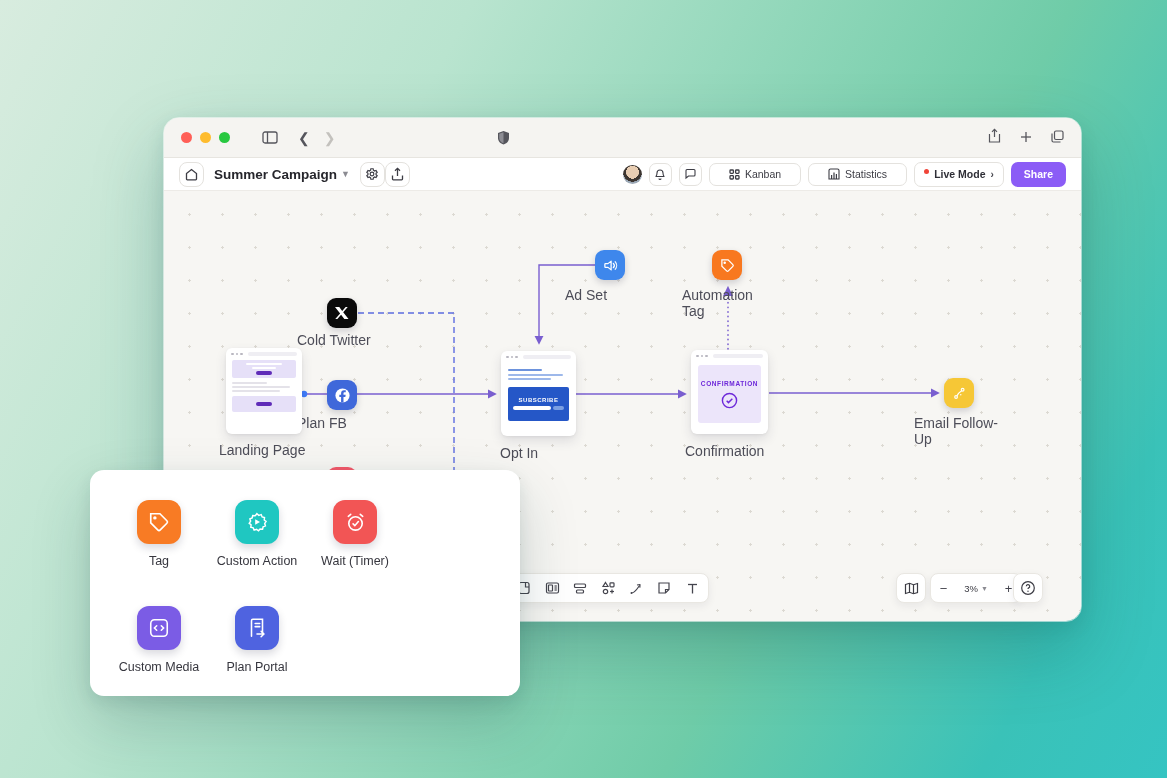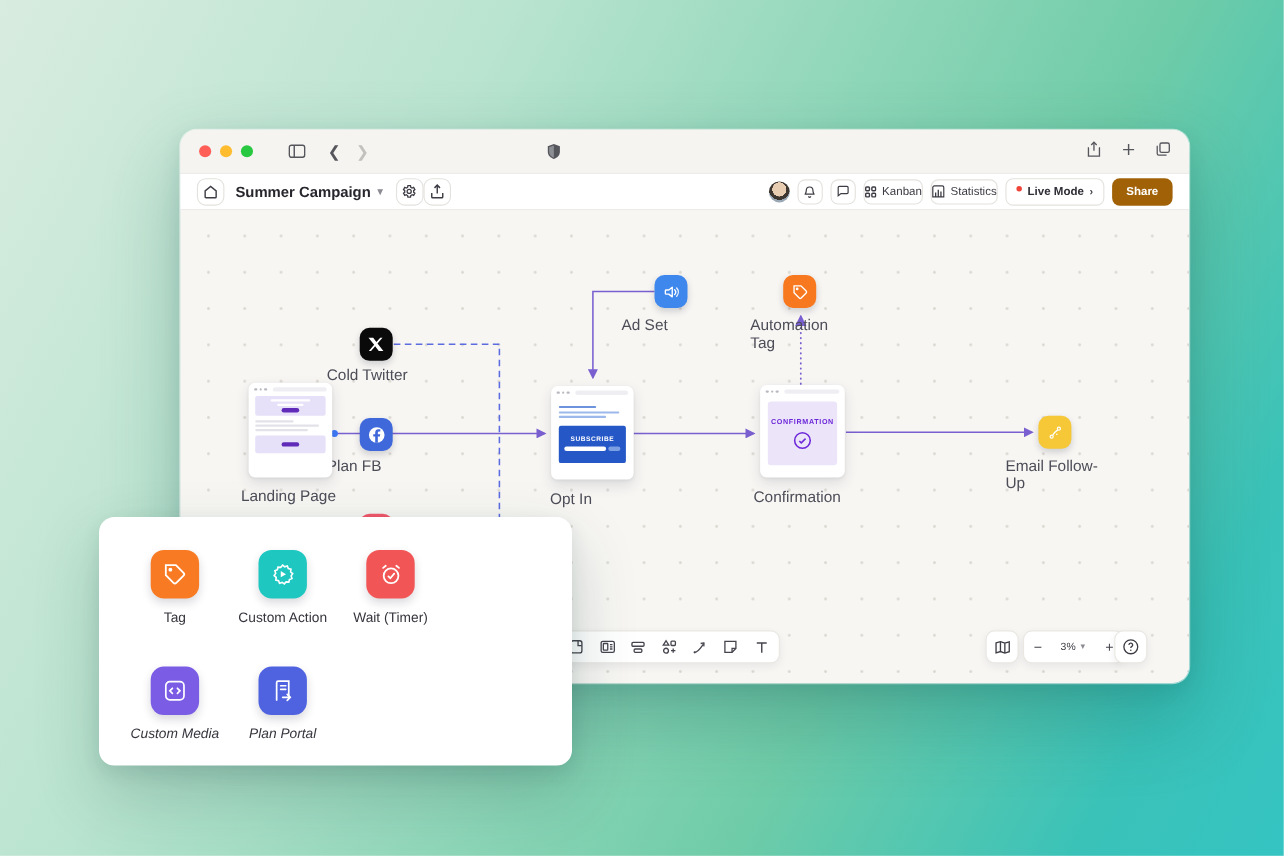--- a/index.html
+++ b/index.html
@@ -29,26 +29,26 @@
   .sq-btn { width:25px; height:25px; border:1px solid #e4e2de; border-radius:8px; background:#fff;
     display:flex; align-items:center; justify-content:center; color:#3d3d45; }
   .title { font-size:13.5px; font-weight:700; color:#26262c; margin:0 4px 0 10px; }
   .tchev { font-size:9px; color:#8b8b92; margin-right:10px; }
   .appbar-right { margin-left:auto; display:flex; align-items:center; gap:7px; }
   .avatar { width:19px; height:19px; border-radius:50%;
     background:radial-gradient(circle at 50% 38%, #e8cdb2 0 42%, #3c3530 43% 62%, #9aa7b5 63%); }
   .mini-btn { width:23px; height:23px; border:1px solid #e4e2de; border-radius:7px; background:#fff;
     display:flex; align-items:center; justify-content:center; color:#3d3d45; }
   .lbl-btn { height:23px; border:1px solid #e4e2de; border-radius:7px; background:#fff; display:flex;
-    align-items:center; gap:5px; padding:0 0; font-size:10.5px; color:#3c3c44; }
+    align-items:center; gap:5px; padding:0 19px; font-size:10.5px; color:#3c3c44; }
   .live-btn { height:25px; border:1px solid #e4e2de; border-radius:7px; background:#fff; display:flex;
     align-items:center; gap:5px; padding:0 9px; font-size:10.5px; font-weight:600; color:#2e2e36; }
   .live-dot { width:5px; height:5px; border-radius:50%; background:#f04438; align-self:flex-start; margin-top:6px; }
   .live-chev { color:#44444c; font-size:10px; font-weight:700; }
-  .share-btn { height:25px; background:#a16207; color:#fff; border:none; border-radius:7px;
+  .share-btn { height:25px; background:#8b5cf6; color:#fff; border:none; border-radius:7px;
     padding:0 13px; font-size:10.5px; font-weight:600; font-family:inherit; }
 
   
   .canvas { position:absolute; left:0; top:73px; width:917px; height:429px; overflow:hidden;
     border-radius:0 0 15px 15px; background:#f7f6f3;
     background-image:radial-gradient(circle,#dcd9d2 1.1px,transparent 1.4px); background-size:33px 33px; background-position:9px 7px; }
   .edges { position:absolute; left:0; top:0; z-index:1; }
   .node-label { position:absolute; width:90px; text-align:left; font-size:14px; color:#4d4d58; z-index:2; }
   .icon-node { position:absolute; width:30px; height:30px; border-radius:9px; z-index:2;
     display:flex; align-items:center; justify-content:center; box-shadow:0 3px 7px rgba(20,20,50,.18); }
@@ -81,21 +81,21 @@
   .zoom-btn { width:25px; height:28px; display:flex; align-items:center; justify-content:center; font-size:13px; color:#45454e; }
   .zoom-val { width:40px; display:flex; align-items:center; justify-content:center; gap:3px; font-size:9.5px; color:#3c3c44; }
   .zoom-val .vchev { font-size:7px; color:#8b8b92; }
   .help-btn { left:849px; top:382px; width:30px; height:30px; justify-content:center; }
 
   
   .palette { position:absolute; left:90px; top:470px; width:430px; height:226px; background:#fff;
     border-radius:14px; box-shadow:0 26px 60px rgba(20,60,60,.20), 0 6px 16px rgba(20,60,60,.10);
     z-index:10; padding:30px 0 0 20px; }
   .p-row { display:flex; }
-  .p-row.second { margin-top:38px;font-style:italic; }
+  .p-row.second { margin-top:38px; }
   .p-item { width:98px; display:flex; flex-direction:column; align-items:center; }
   .p-icon { width:44px; height:44px; border-radius:12px; display:flex; align-items:center; justify-content:center;
     box-shadow:0 4px 9px rgba(20,20,50,.16); }
   .p-label { margin-top:10px; font-size:12.5px; color:#36363e; white-space:nowrap; }
   .c-tag{background:#f87b24}.c-cond{background:#3b78e7}.c-act{background:#1fc7c1}
   .c-wait{background:#f25555}.c-media{background:#7b5ce5}.c-portal{background:#4f63e0}
   .n-x{background:#0a0a0a}.n-fb{background:#3f68da}.n-ad{background:#3e87ec}.n-atag{background:#f8781f}.n-email{background:#f6c736}
 </style>
 </head>
 <body>

